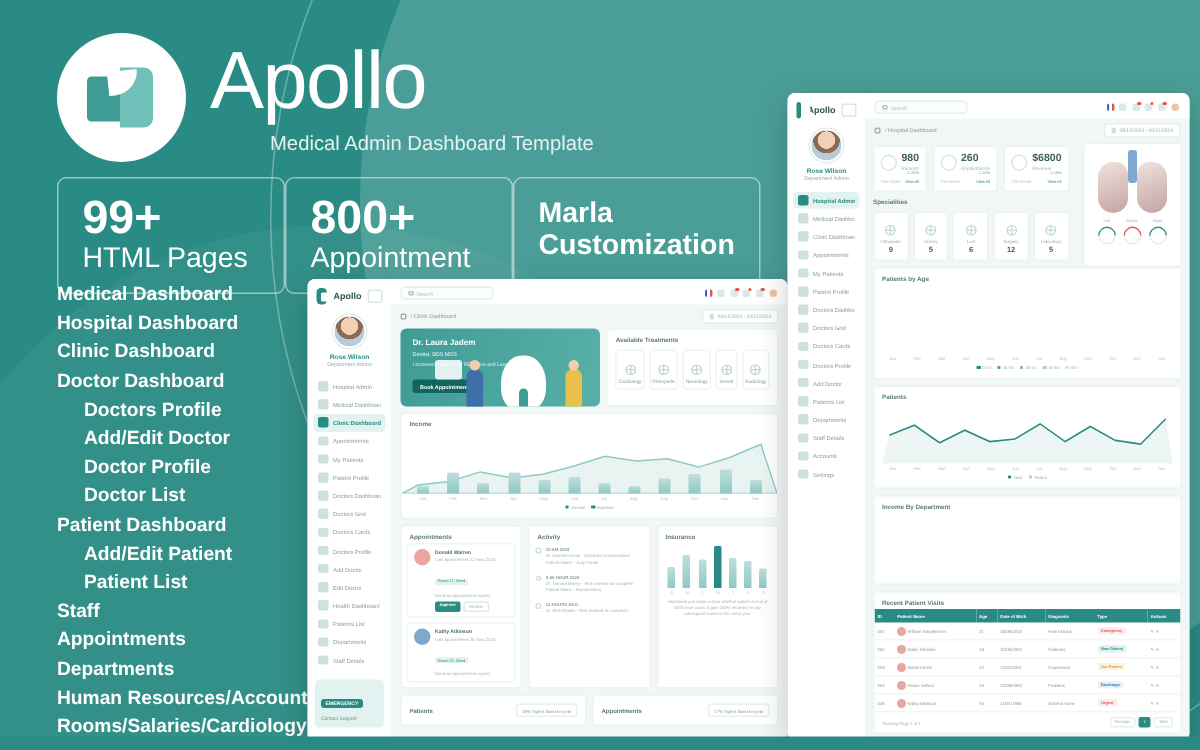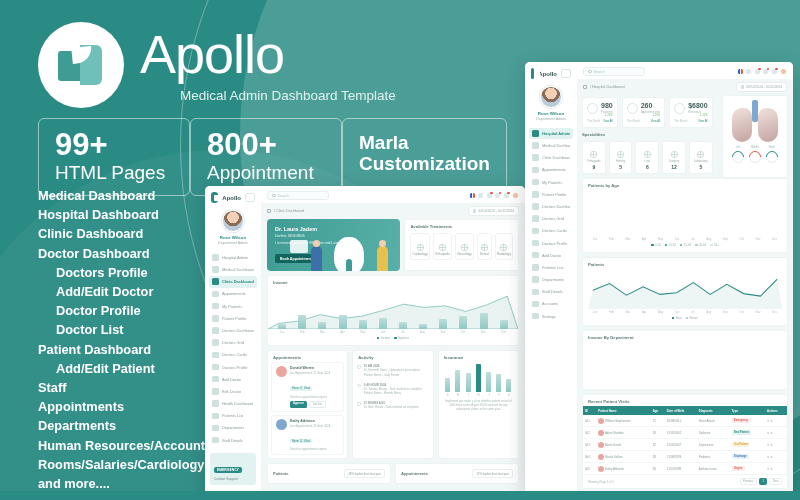--- a/index.html
+++ b/index.html
@@ -281,20 +281,21 @@
     <div class="">Medical Dashboard</div>
     <div class="">Hospital Dashboard</div>
     <div class="">Clinic Dashboard</div>
     <div class="">Doctor Dashboard</div>
     <div class="ind">Doctors Profile</div>
     <div class="ind">Add/Edit Doctor</div>
     <div class="ind">Doctor Profile</div>
     <div class="ind">Doctor List</div>
     <div class="">Patient Dashboard</div>
     <div class="ind">Add/Edit Patient</div>
+    <div class="ind">Patient List</div>
     <div class="">Staff</div>
     <div class="">Appointments</div>
     <div class="">Departments</div>
     <div class="">Human Resources/Accounts</div>
     <div class="">Rooms/Salaries/Cardiology</div>
     <div class="">and more....</div>
   </div>
 
 <div class="mock mockA">
   <div class="m-side" style="width:56px">

